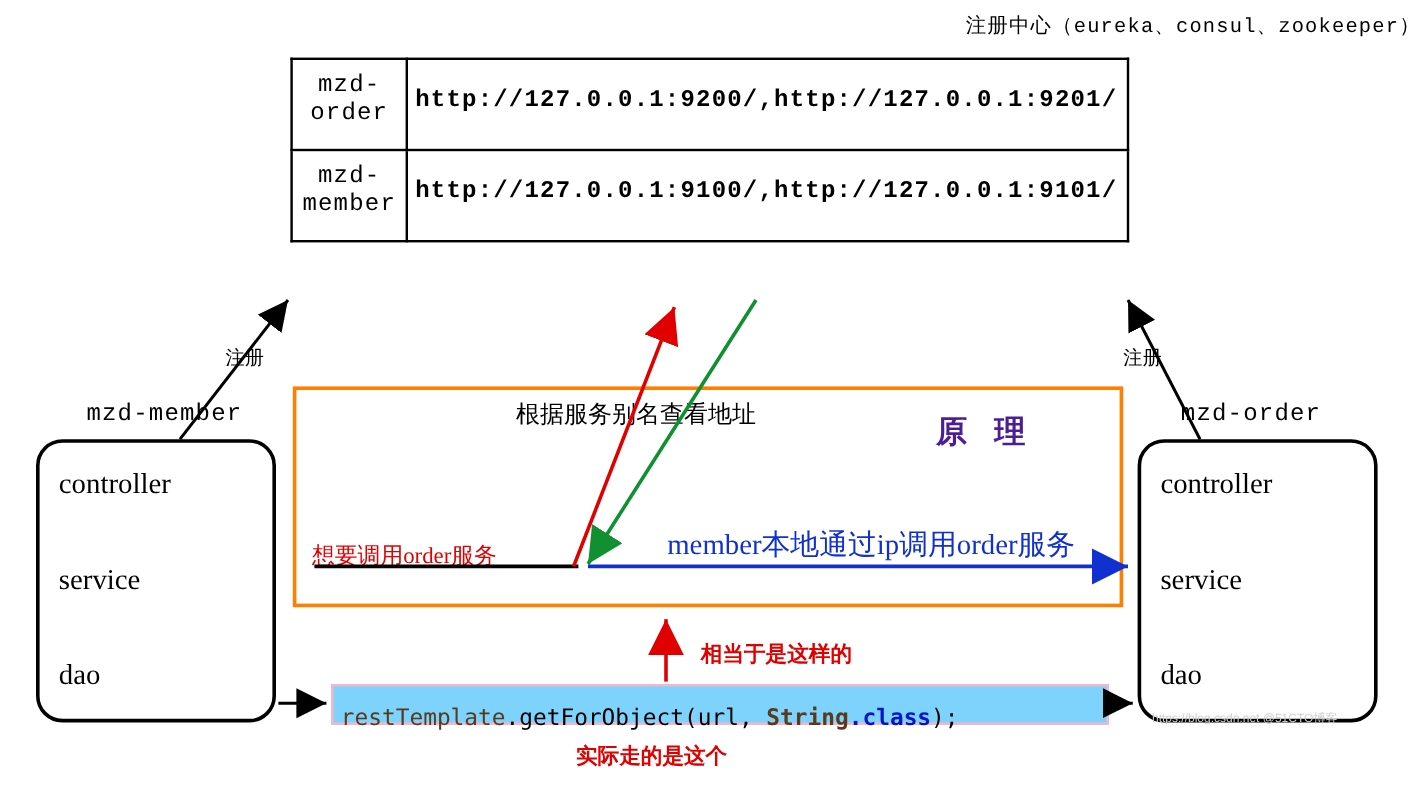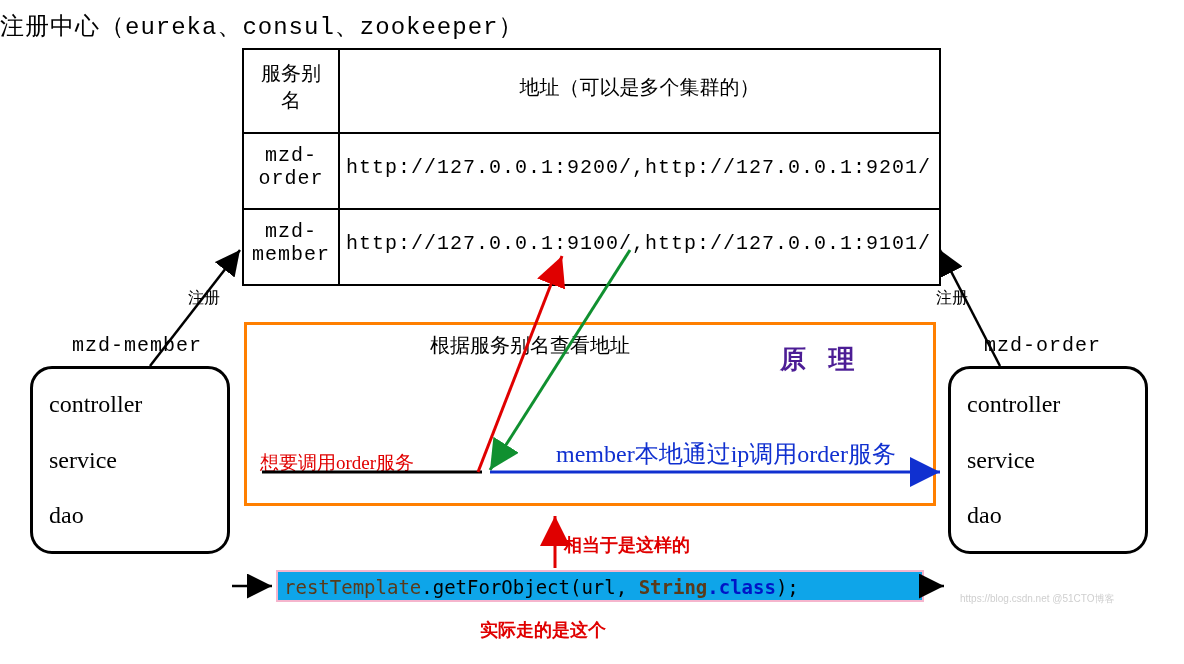--- a/index.html
+++ b/index.html
@@ -11,36 +11,36 @@
     position: relative;
     background: #fff;
     font-family: "SimSun", "宋体", serif;
     font-size: 19px;
     color: #000;
   }
   .abs { position: absolute; }
   .mono { font-family: "Courier New", monospace; letter-spacing: 1px; }
 
   
-  .reg-title { top: 10px; left: 0; width: 1184px; text-align: left; font-size: 24px; }
+  .reg-title { top: 10px; left: 0; width: 1184px; text-align: right; font-size: 17px; }
 
   
   .reg-table {
     top: 48px; left: 242px; width: 697px;
     border-collapse: collapse; border: 2px solid #000;
   }
   .reg-table th, .reg-table td {
     border: 2px solid #000; padding: 10px 8px 18px 8px;
     font-weight: normal; text-align: center; font-size: 20px;
   }
-  .reg-table td.addr { text-align: left; padding-left: 6px; }
+  .reg-table td.addr { text-align: left; padding-left: 6px; font-weight: bold; }
 
   
   .svc-box {
-    width: 200px; height: 188px; border: 3px solid #000; border-radius: 22px;
+    width: 200px; height: 236px; border: 3px solid #000; border-radius: 22px;
     padding: 22px 16px; display: flex; flex-direction: column; justify-content: space-between;
     font-family: "Times New Roman", serif; font-size: 24px;
   }
   .svc-left  { top: 366px; left: 30px; }
   .svc-right { top: 366px; left: 948px; }
   .svc-label { font-size: 20px; }
   .lbl-left  { top: 334px; left: 72px; }
   .lbl-right { top: 334px; left: 984px; }
 
   
@@ -54,49 +54,45 @@
     border: 3px solid #ff7f00;
   }
   .ob-title { top: 332px; left: 430px; font-size: 20px; }
   .ob-badge { top: 342px; left: 780px; color: #4c1d95; font-size: 26px; font-weight: bold; letter-spacing: 8px; }
   .ob-red   { top: 440px; left: 260px; color: #e00000; font-size: 19px; margin-top: 10px; }
   .ob-blue  { top: 438px; left: 556px; color: #1030d0; font-size: 24px; }
 
   
   .code-box {
     top: 570px; left: 276px; width: 648px; height: 32px;
-    border: 2px solid #f5b5cd; background: #0ea5e9;
-    font-family: Consolas, monospace; font-size: 19px; padding: 4px 6px;
+    border: 2px solid #f5b5cd; background: #7dd3fc;
+    font-family: Consolas, monospace; font-size: 19px; padding: 15px 6px;
     white-space: nowrap;
   }
   .kw  { color: #0015c7; font-weight: bold; }
   .obj { color: #5a3a1a; }
   .str { color: #5a3a1a; font-weight: bold; }
 
   
   .red-bold { color: #e00000; font-weight: bold; font-family: "Microsoft YaHei","SimHei",sans-serif; font-size: 18px; }
-  .rb1 { top: 533px; left: 564px; font-family: Liberation Serif, serif; }
+  .rb1 { top: 533px; left: 584px; font-family: Liberation Serif, serif; }
   .rb2 { top: 618px; left: 480px; }
 
   
   .wm { top: 592px; left: 960px; color: #cfcfcf; font-size: 10px; font-family: Arial, sans-serif; }
 
   svg.overlay { position: absolute; top: 0; left: 0; pointer-events: none; }
 </style>
 </head>
 <body>
 
 <div class="abs reg-title mono">注册中心（eureka、consul、zookeeper）</div>
 
 <table class="abs reg-table">
   <tbody>
-      <tr>
-    <th style="width:128px">服务别名</th>
-    <th>地址（可以是多个集群的）</th>
-  </tr>
   <tr>
     <td class="mono">mzd-order</td>
     <td class="mono addr">http://127.0.0.1:9200/,http://127.0.0.1:9201/</td>
   </tr>
   <tr>
     <td class="mono">mzd-member</td>
     <td class="mono addr">http://127.0.0.1:9100/,http://127.0.0.1:9101/</td>
   </tr>
 </tbody>
   </table>

